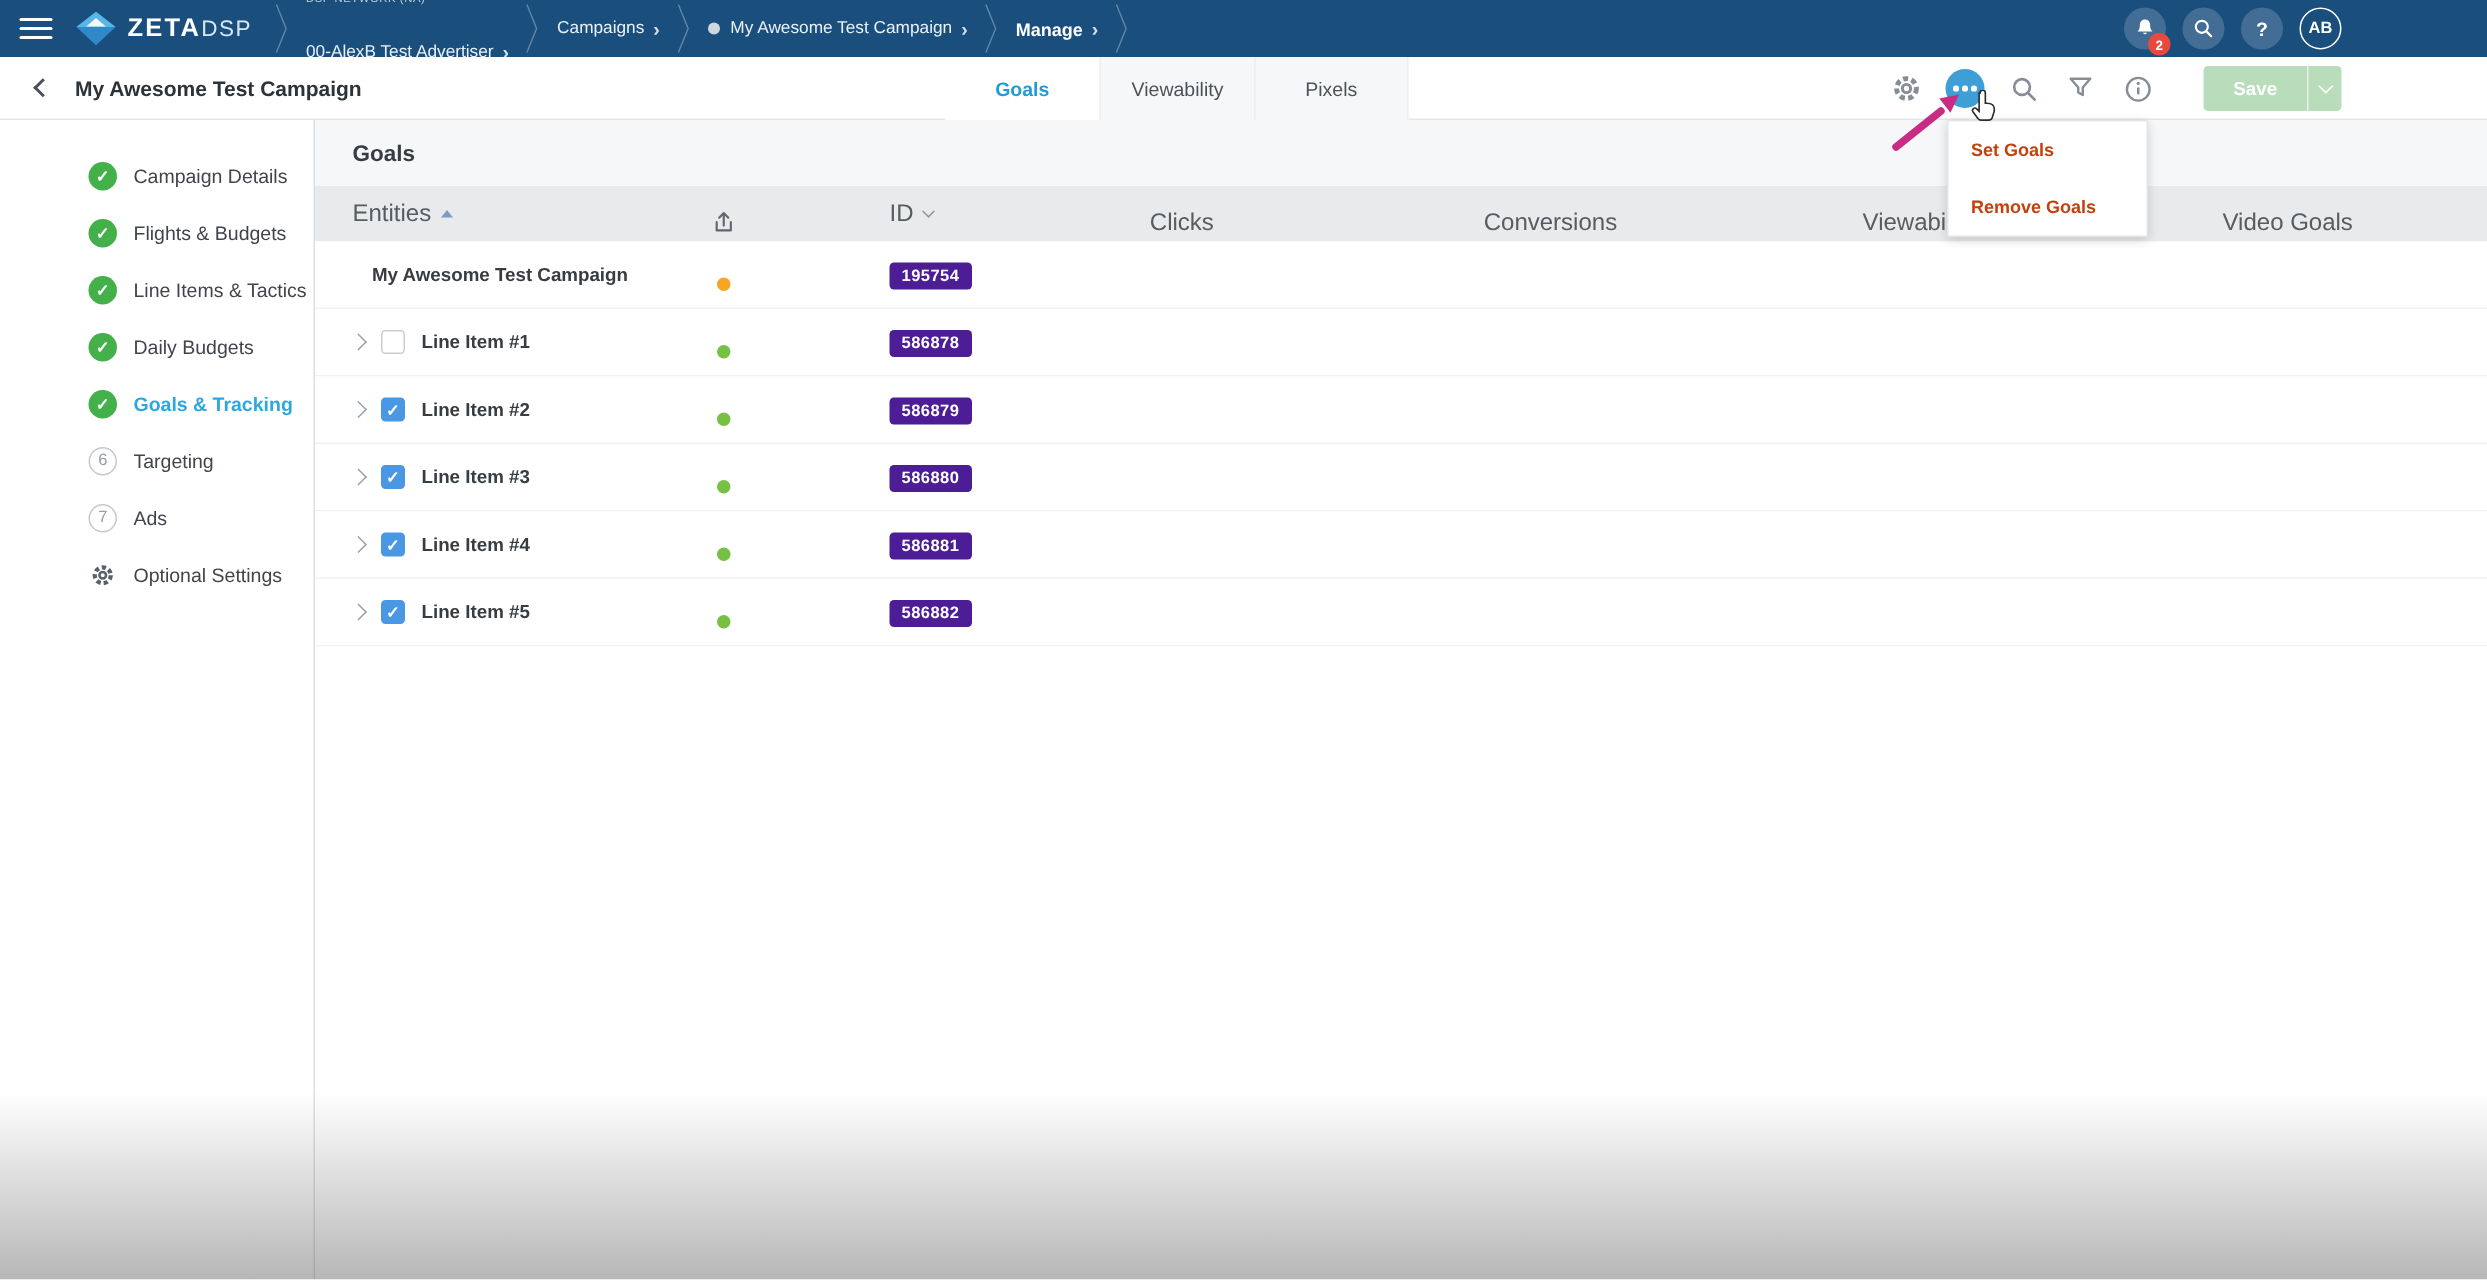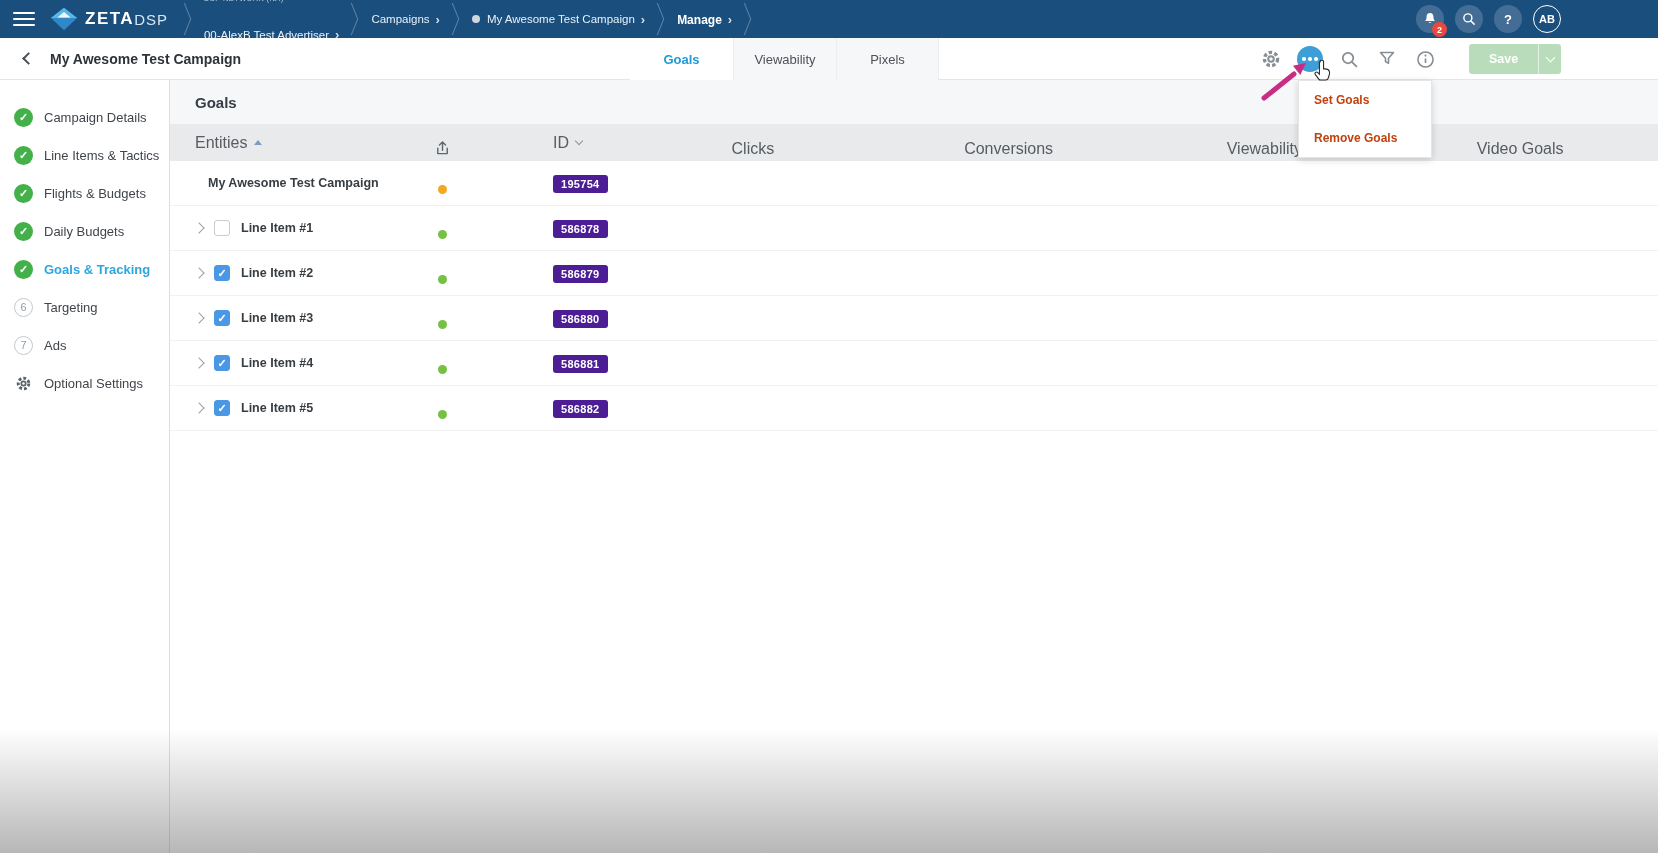--- a/index.html
+++ b/index.html
@@ -52,21 +52,21 @@
   
   .dropdown{position:absolute;left:1298px;top:80px;width:134px;background:#fff;border:1px solid #e3e5e7;box-shadow:0 2px 7px rgba(0,0,0,.16);z-index:20;}
   .dropdown-item{padding:12px 15px;font-size:12px;font-weight:600;color:#c2410c;cursor:pointer;white-space:nowrap;}
 
   
   .annotation-arrow{position:absolute;left:1260px;top:56px;z-index:30;pointer-events:none;}
   .cursor{position:absolute;left:1313px;top:60px;z-index:31;pointer-events:none;}
 
   
   .body{display:flex;height:773px;}
-  .sidebar{width:170px;background:#fff;border-right:1px solid #dcdfe2;padding-top:18px;flex:none;}
+  .sidebar{width:210px;background:#fff;border-right:1px solid #dcdfe2;padding-top:18px;flex:none;padding-left:45px;}
   .side-item{height:38px;display:flex;align-items:center;padding-left:14px;cursor:pointer;}
   .side-icon{width:19px;height:19px;border-radius:50%;flex:none;display:flex;align-items:center;justify-content:center;}
   .side-icon.complete{background:#43b049;color:#fff;font-size:11px;}
   .side-icon.complete::after{content:"✓";font-weight:bold;}
   .side-icon.step{border:1px solid #c3c9ce;color:#959ca4;font-size:11px;}
   .side-label{margin-left:11px;font-size:13px;color:#40454b;}
   .side-item.active .side-label{color:#2ca7e0;font-weight:bold;}
 
   .main{flex:1;display:flex;flex-direction:column;background:#fff;min-width:0;}
   .section-bar{height:44px;background:#f6f7f8;display:flex;align-items:center;padding-left:25px;flex:none;}
@@ -226,25 +226,25 @@
 
   <div class="body">
 
     <div class="sidebar">
       <div class="side-item">
         <span class="side-icon complete"></span>
         <span class="side-label">Campaign Details</span>
       </div>
       <div class="side-item">
         <span class="side-icon complete"></span>
+        <span class="side-label">Flights &amp; Budgets</span>
+      </div>
+      <div class="side-item">
+        <span class="side-icon complete"></span>
         <span class="side-label">Line Items &amp; Tactics</span>
-      </div>
-      <div class="side-item">
-        <span class="side-icon complete"></span>
-        <span class="side-label">Flights &amp; Budgets</span>
       </div>
       <div class="side-item">
         <span class="side-icon complete"></span>
         <span class="side-label">Daily Budgets</span>
       </div>
       <div class="side-item active">
         <span class="side-icon complete"></span>
         <span class="side-label">Goals &amp; Tracking</span>
       </div>
       <div class="side-item">

